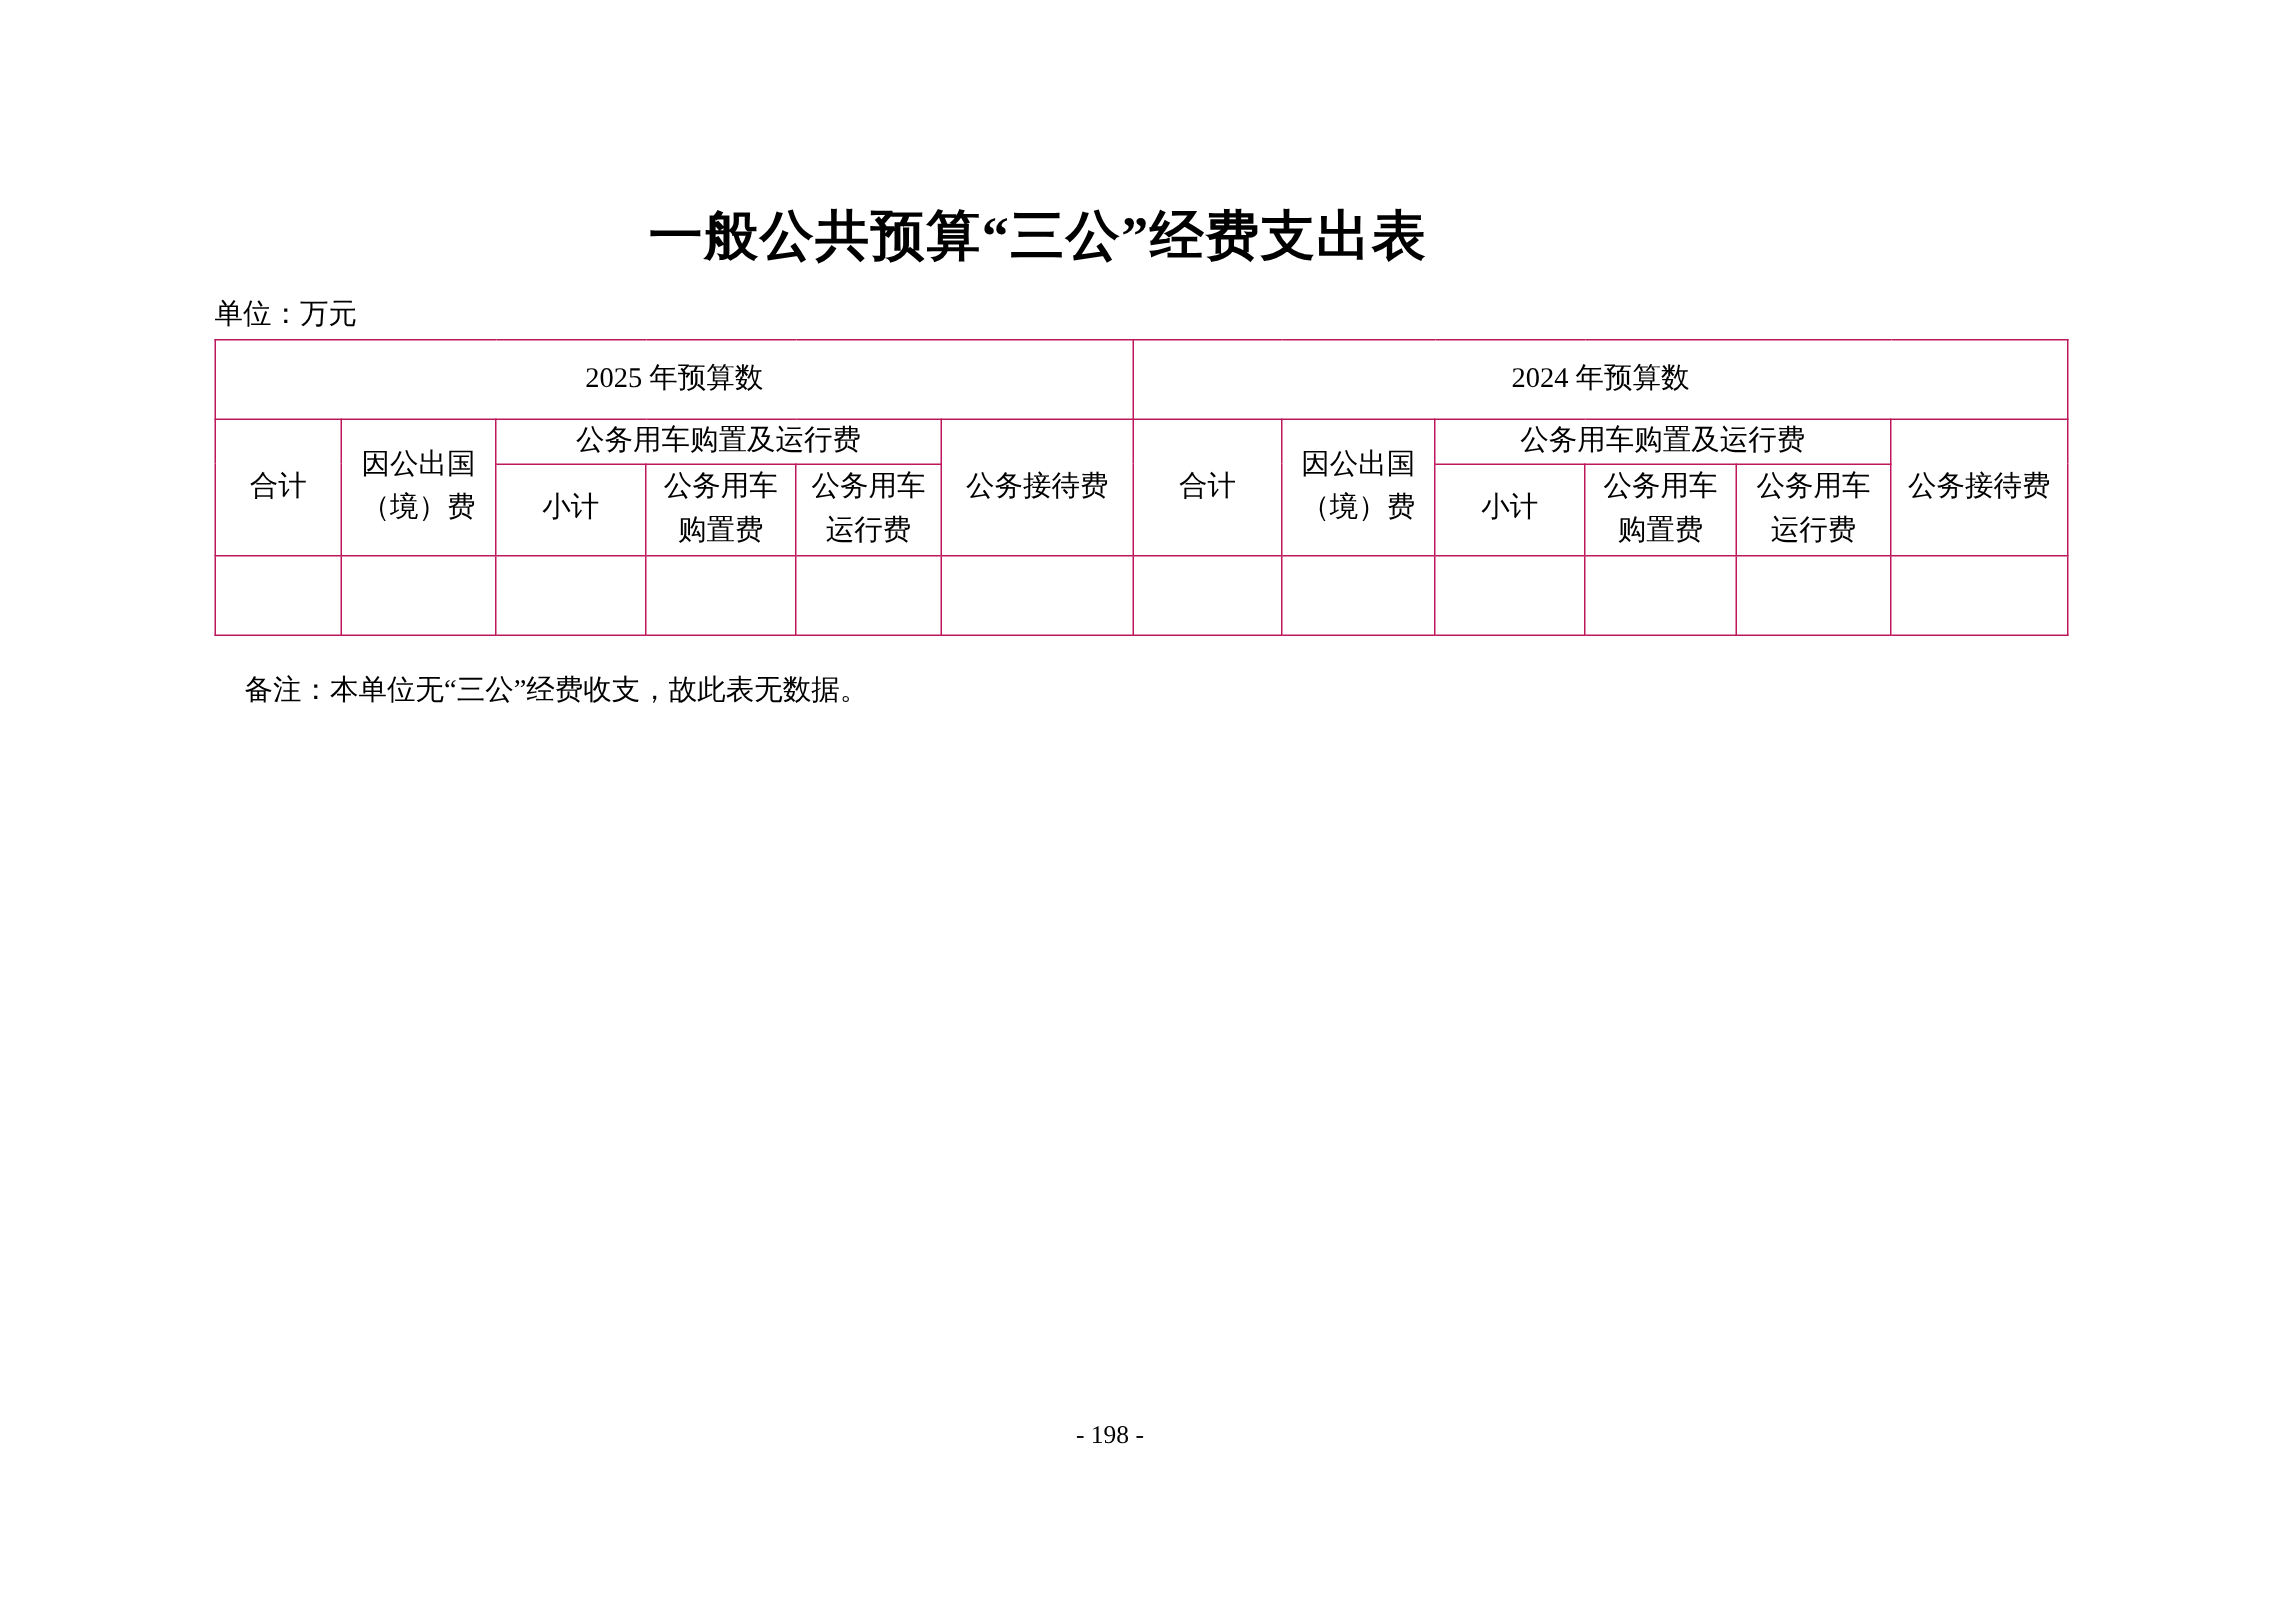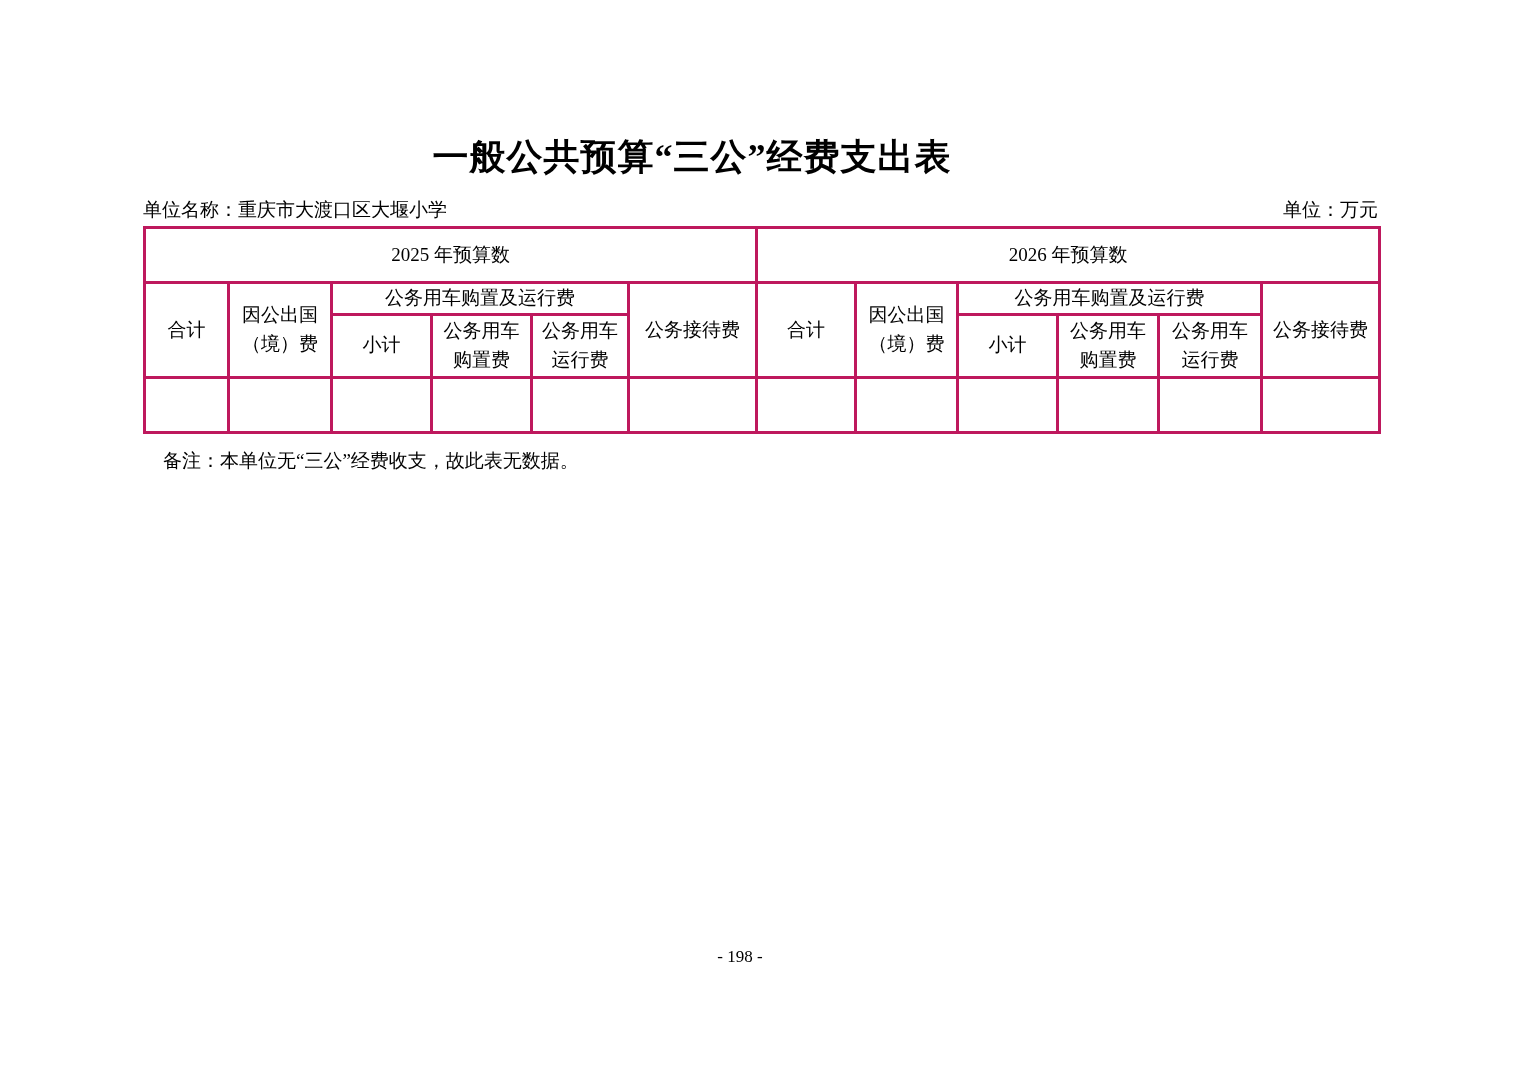--- a/index.html
+++ b/index.html
@@ -41,21 +41,21 @@
   .budget-table {
     position: absolute;
     top: 226px;
     left: 143px;
     width: 1235px;
     border-collapse: collapse;
     table-layout: fixed;
     font-size: 19px;
   }
   .budget-table td {
-    border: 3px solid #be185d;
+    border: 1px solid #be185d;
     text-align: center;
     vertical-align: middle;
     padding: 0 2px;
     line-height: 1.5;
     white-space: pre-line;
     overflow: hidden;
   }
   .year-row td { height: 52px; }
   .sub-row td  { height: 60px; }
   .data-row td { height: 52px; }
@@ -78,21 +78,20 @@
   }
 </style>
 </head>
 <body>
 
 <div class="page">
 
   <h1 class="title">一般公共预算“三公”经费支出表</h1>
 
   <div class="meta-row">
-    <span>单位名称：重庆市大渡口区大堰小学</span>
     <span>单位：万元</span>
   </div>
 
   <table class="budget-table">
     <colgroup>
       <col style="width:84px">
         <col style="width:103px">
         <col style="width:100px">
       <col style="width:100px">
         <col style="width:97px">
@@ -100,21 +99,21 @@
       <col style="width:99px">
         <col style="width:102px">
         <col style="width:100px">
       <col style="width:101px">
         <col style="width:103px">
         <col style="width:118px">
     </colgroup>
     <tbody>
       <tr class="year-row">
         <td colspan="6">2025 年预算数</td>
-        <td colspan="6">2026 年预算数</td>
+        <td colspan="6">2024 年预算数</td>
       </tr>
       <tr class="group-row">
         <td rowspan="2">合计</td>
         <td rowspan="2">因公出国
 （境）费</td>
         <td colspan="3">公务用车购置及运行费</td>
         <td rowspan="2">公务接待费</td>
         <td rowspan="2">合计</td>
         <td rowspan="2">因公出国
 （境）费</td>

